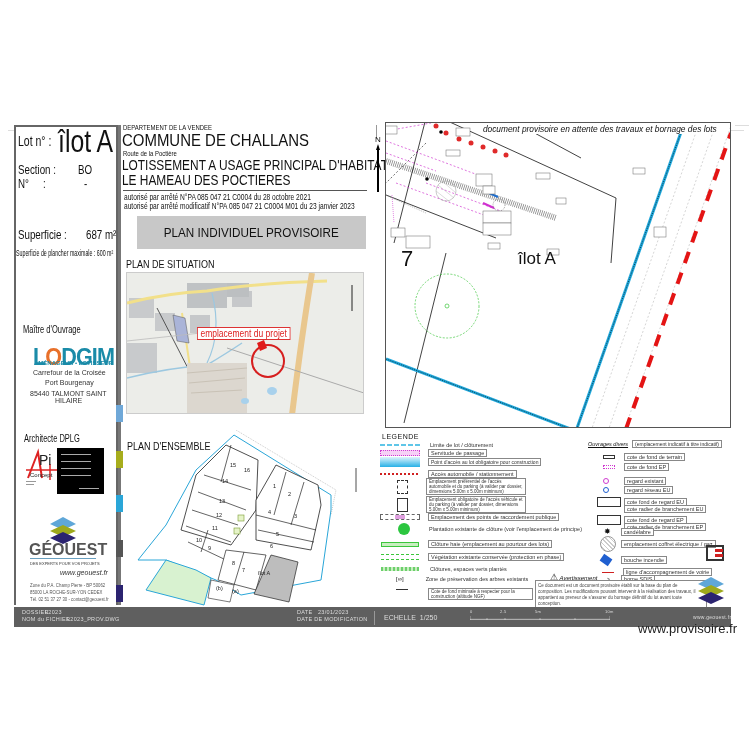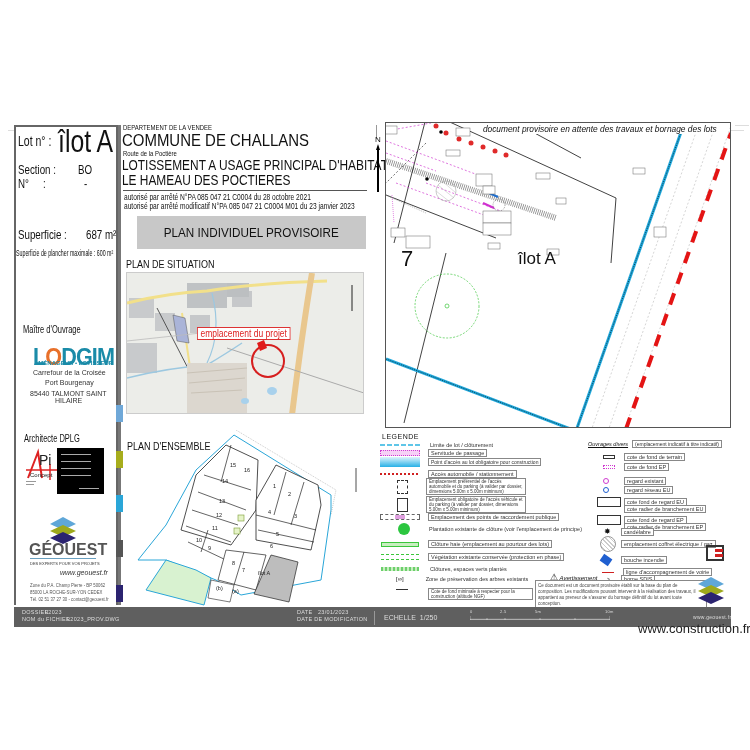--- a/index.html
+++ b/index.html
@@ -454,13 +454,13 @@
   <line x1="35" y1="3" x2="35" y2="6" stroke="#eee" stroke-width="0.6"></line>
   <line x1="70" y1="3" x2="70" y2="6" stroke="#eee" stroke-width="0.6"></line>
   <line x1="105" y1="3" x2="105" y2="6" stroke="#eee" stroke-width="0.6"></line>
   <line x1="140" y1="0" x2="140" y2="6" stroke="#eee" stroke-width="0.6"></line>
 </svg>
 <div class="bb-text" style="left:470px;top:609px;font-size:4px;">0</div>
 <div class="bb-text" style="left:500px;top:609px;font-size:4px;">2.5</div>
 <div class="bb-text" style="left:535px;top:609px;font-size:4px;">5m</div>
 <div class="bb-text" style="left:605px;top:609px;font-size:4px;">10m</div>
 <div class="bb-text" style="left:693px;top:614px;font-size:5px;">www.geouest.fr</div>
-<div class="watermark">www.construction.fr</div>
+<div class="watermark">www.provisoire.fr</div>
 
 </body></html>

